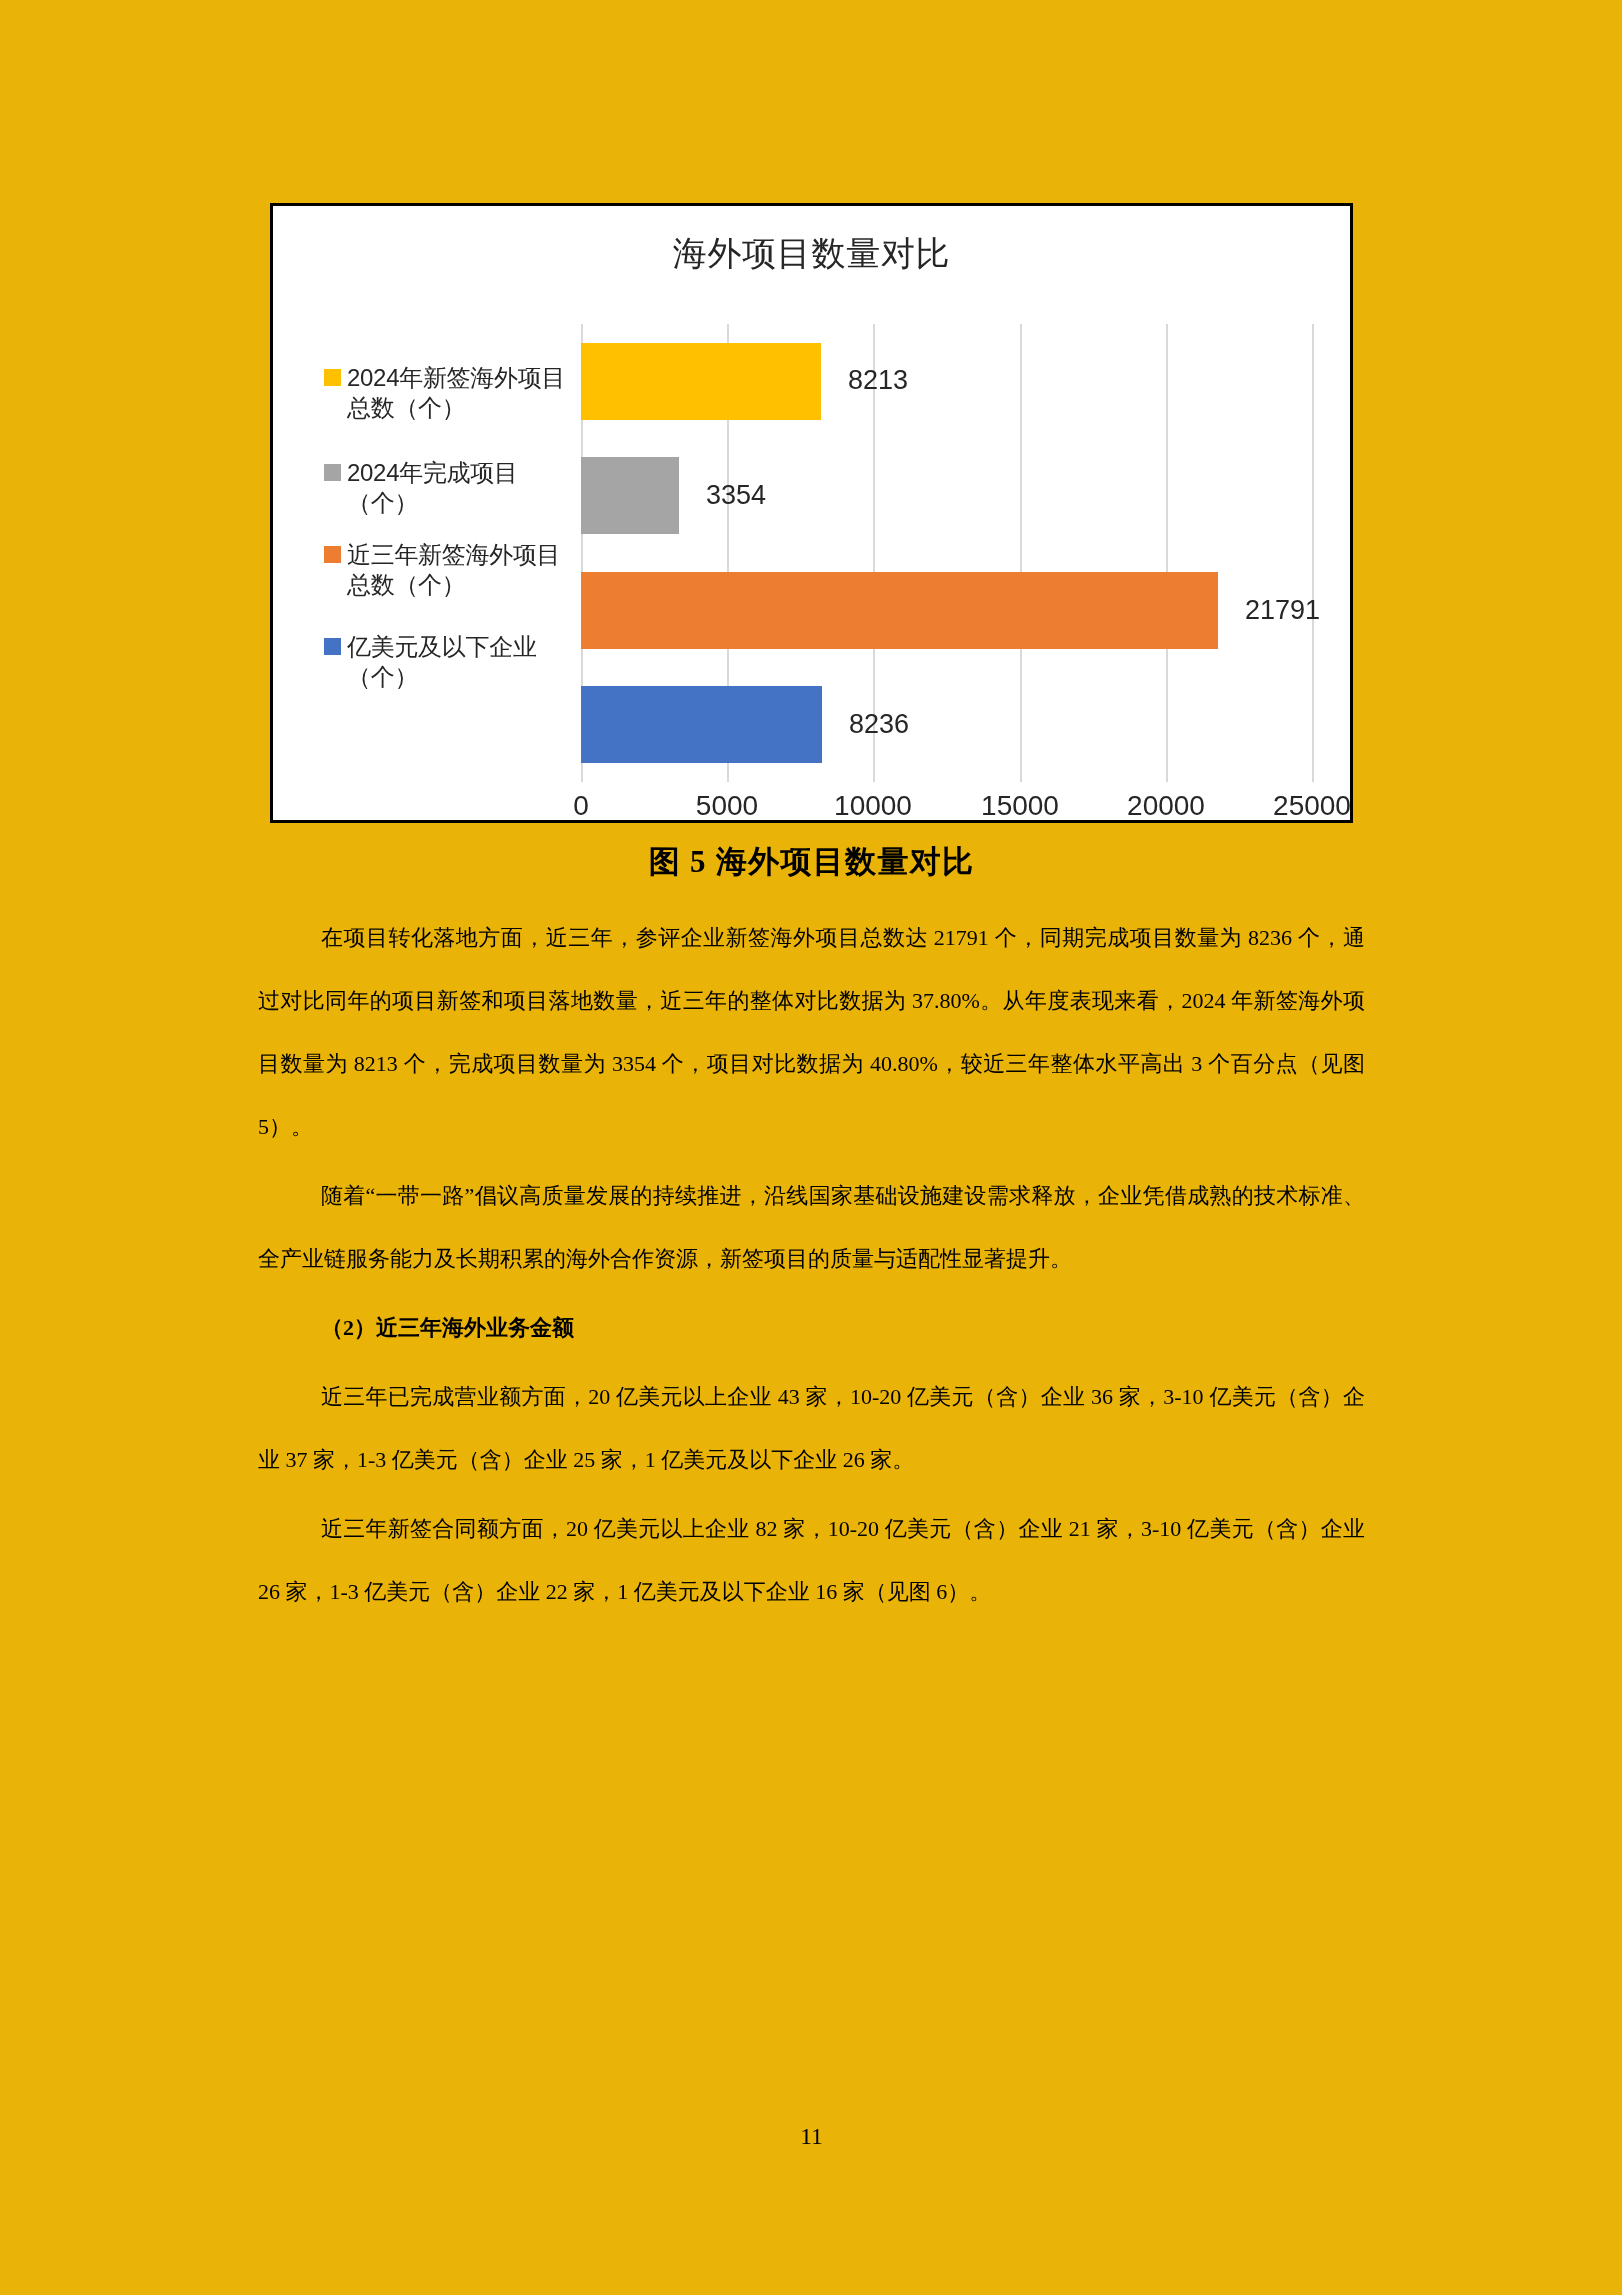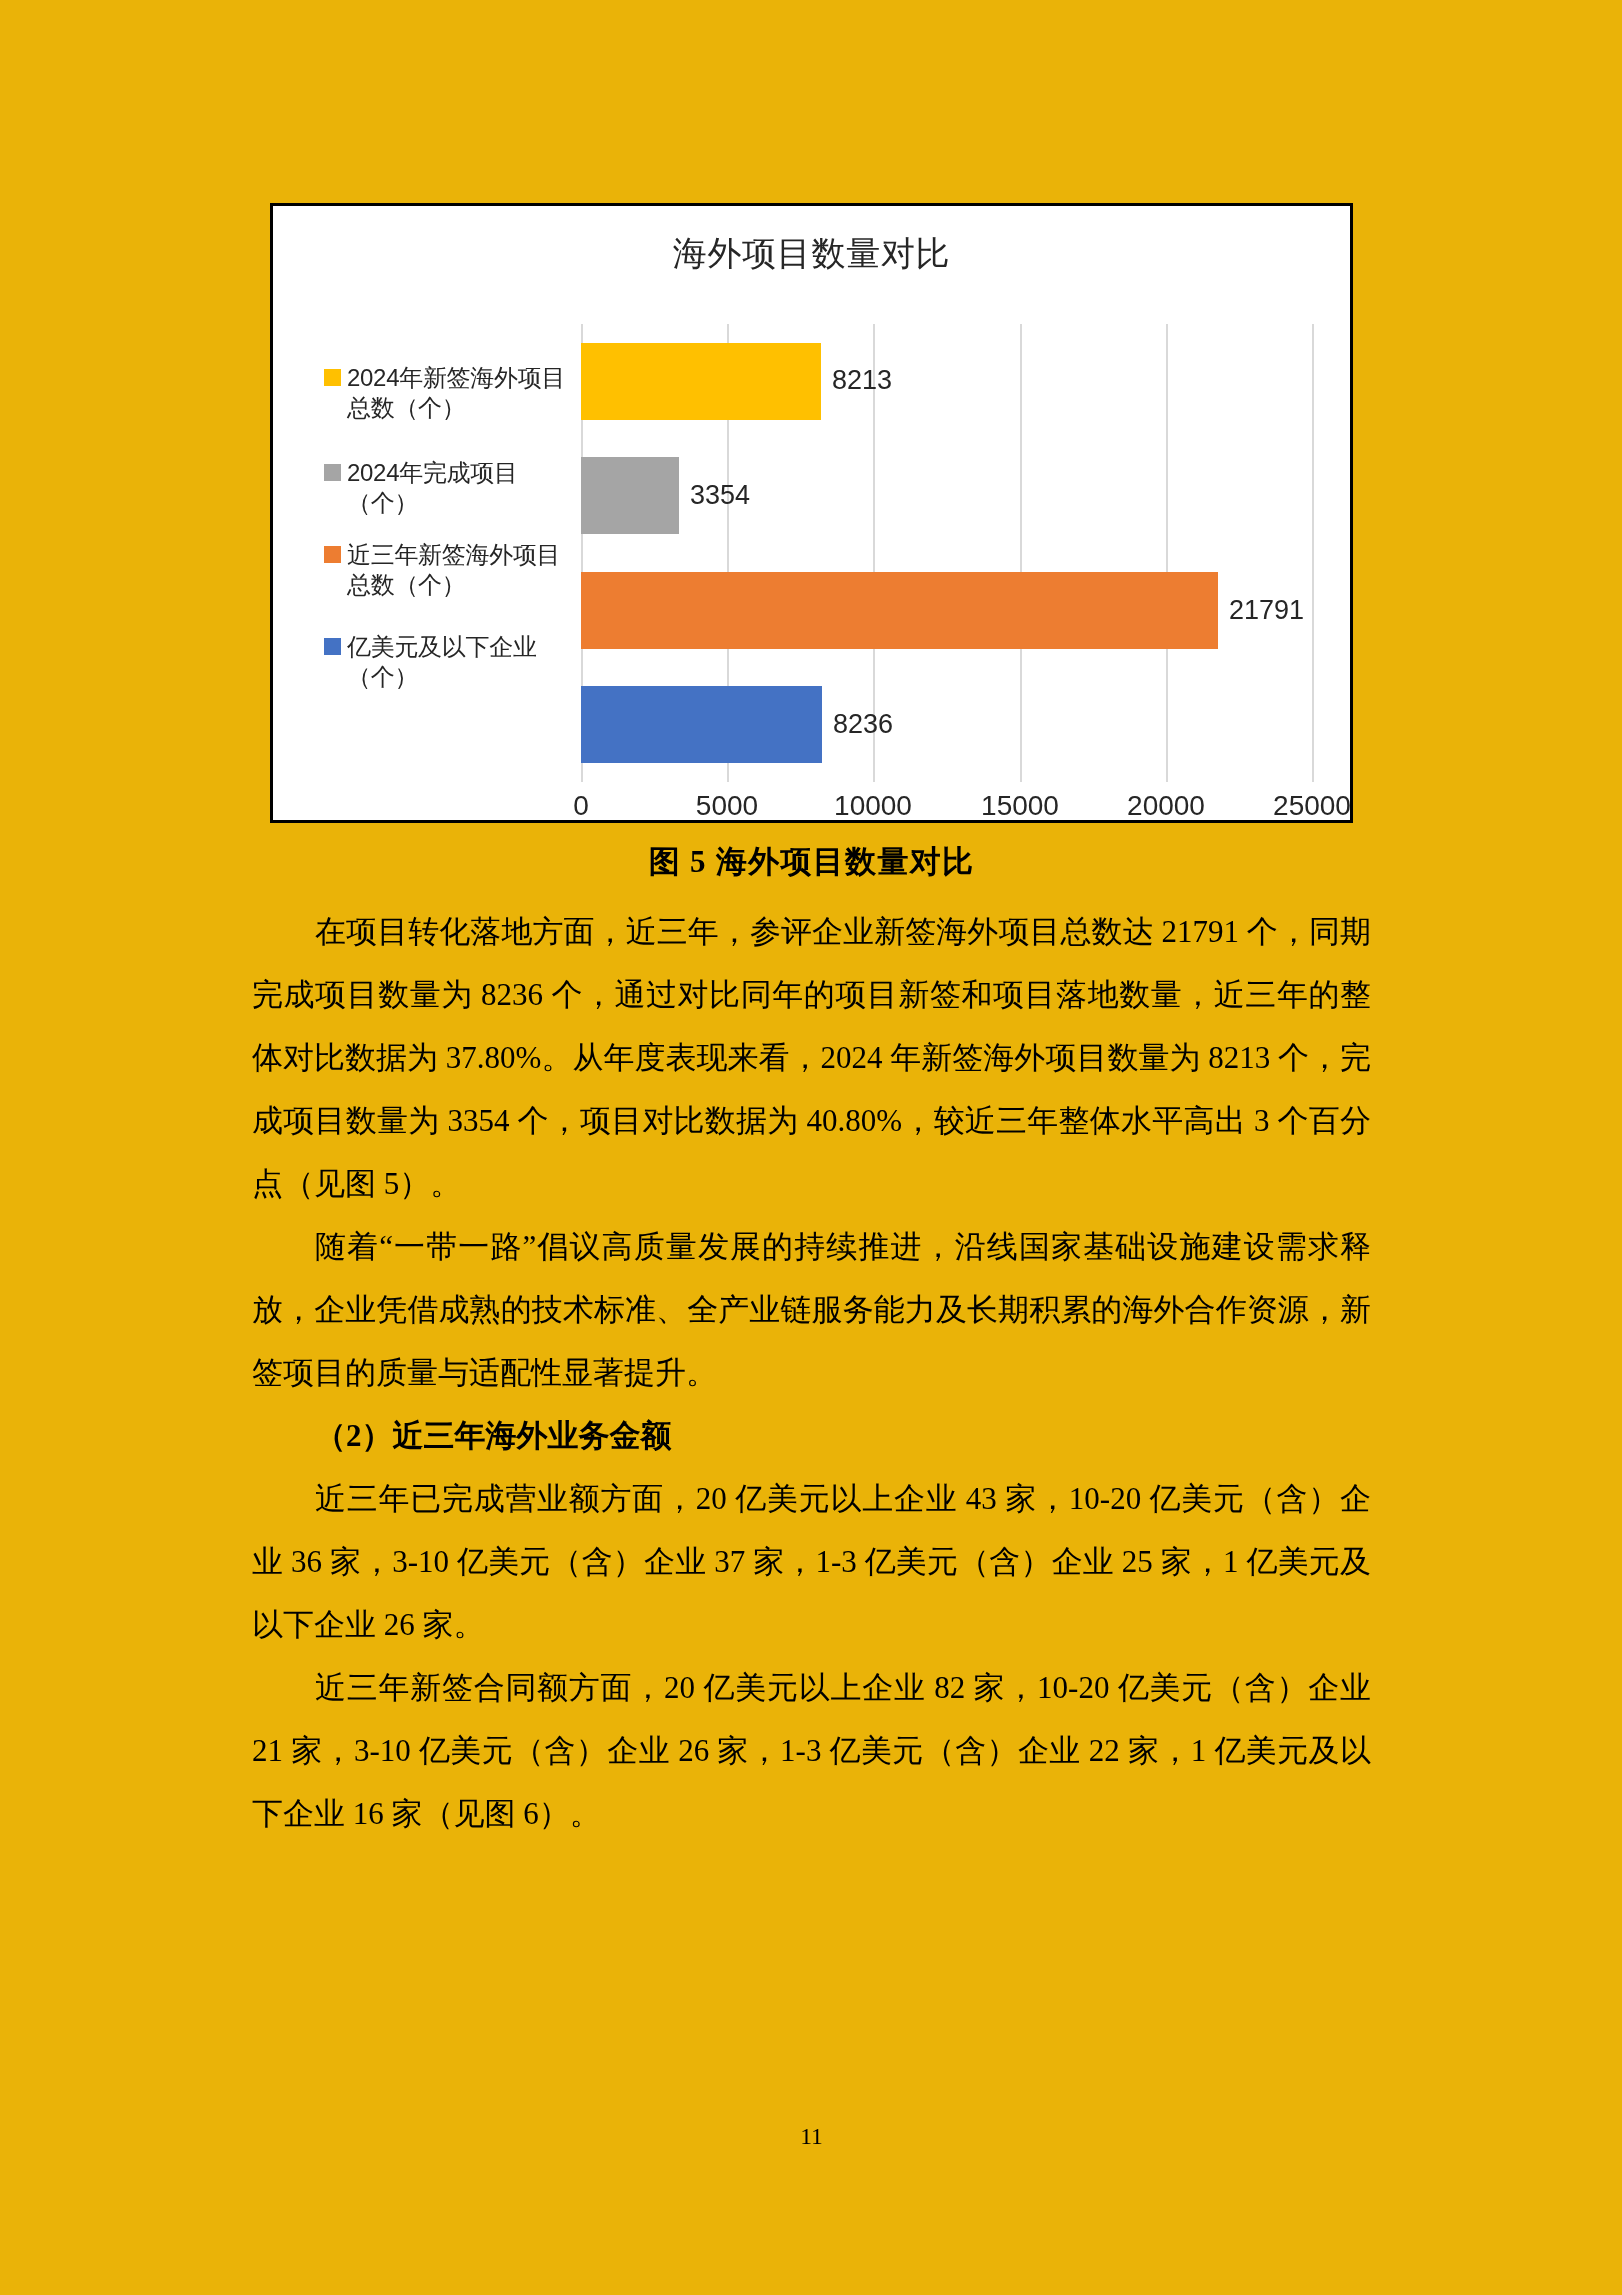--- a/index.html
+++ b/index.html
@@ -82,21 +82,21 @@
     height: 100%;
   }
   .bar-value {
     position: absolute;
     top: 50%;
     transform: translateY(-52%);
     font-family: "Liberation Sans", "DejaVu Sans", sans-serif;
     font-size: 27px;
     color: #262626;
     white-space: nowrap;
-    padding-left: 11px;
+    padding-left: 27px;
   }
 
   
   .legend {
     position: absolute;
     left: 51px;
     top: 118px;
     width: 250px;
     height: 458px;
   }
@@ -155,26 +155,26 @@
 
   
   .body-text {
     position: absolute;
     left: 252px;
     top: 900px;
     width: 1119px;
   }
   .para {
     font-family: "Liberation Serif", "DejaVu Serif", serif;
-    font-size: 31px;
+    font-size: 22px;
     line-height: 63px;
     text-align: justify;
     text-justify: inter-ideograph;
     text-indent: 63px;
-    margin: 0;
+    margin: 6px;
     letter-spacing: 0px;
   }
   .para.heading {
     font-weight: bold;
   }
 
   
   .page-number {
     position: absolute;
     left: 0;

